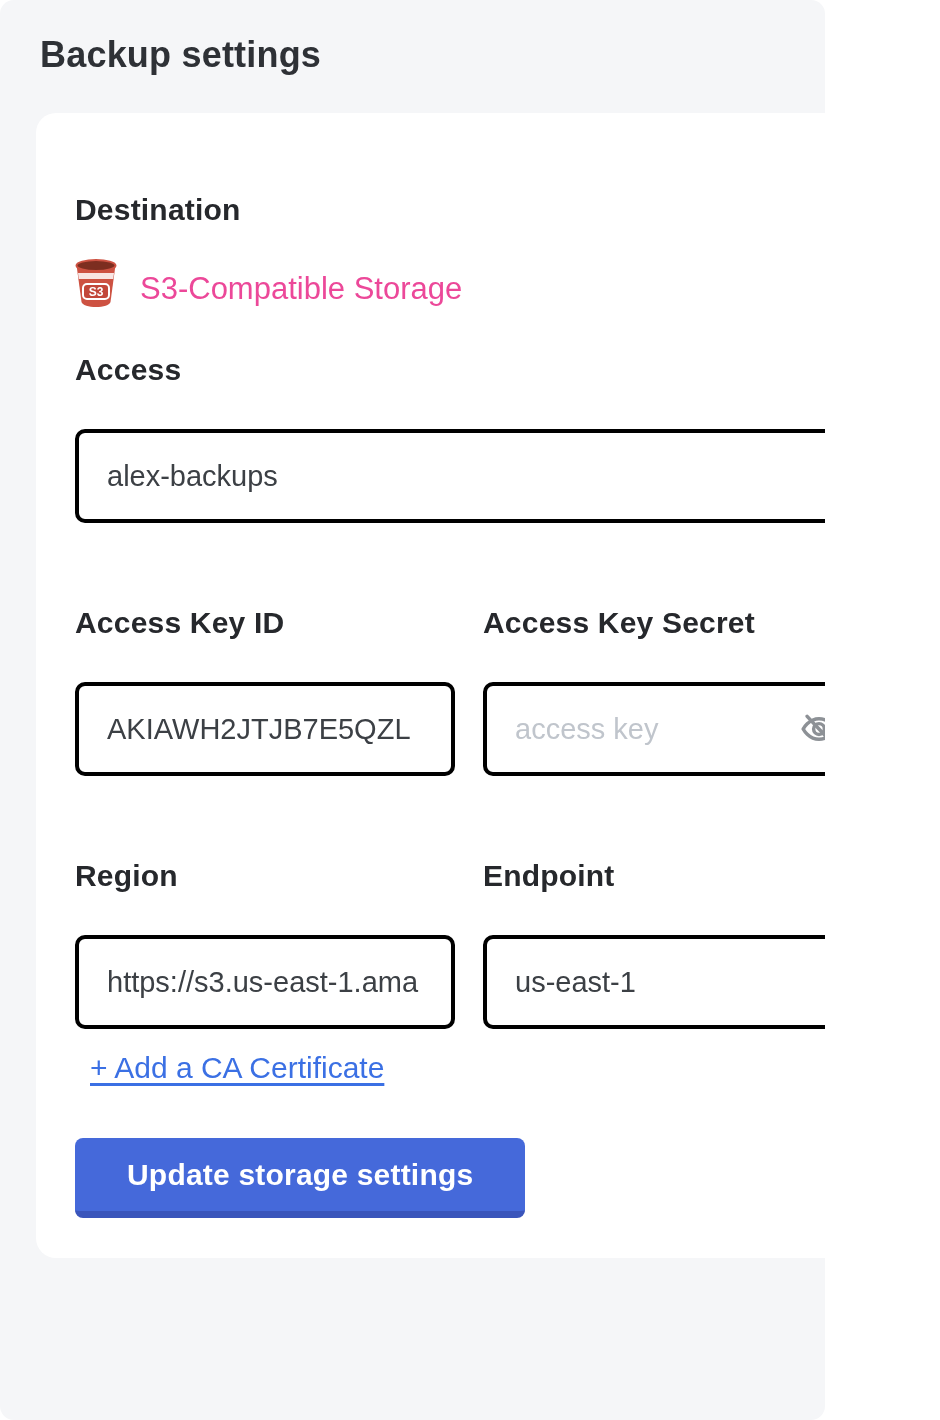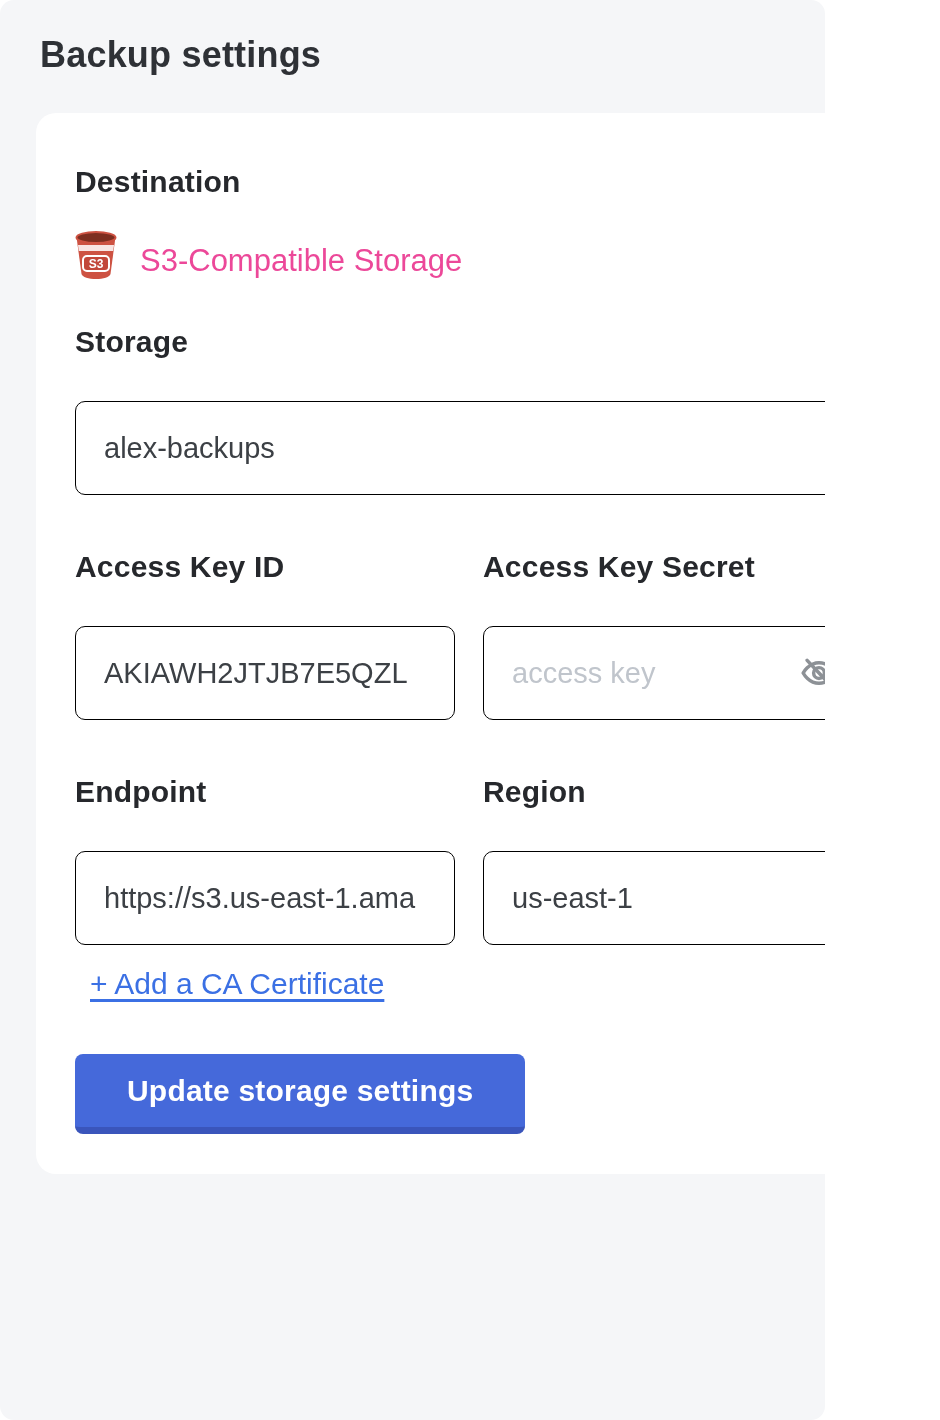--- a/index.html
+++ b/index.html
@@ -27,39 +27,40 @@
     width:867px;
     background:#ffffff;
     border-radius:20px;
     padding:52px 40px 40px 39px;
   }
   .section-label, .field-label {
     font-size:30px;
     font-weight:700;
     color:#26282c;
     letter-spacing:0.2px;
+    margin-top:28px;
   }
   .dest-row {
     display:flex;
     align-items:flex-end;
     gap:23px;
     margin:32px 0 46px 0;
   }
   .s3-icon { width:42px; height:48px; flex:0 0 auto; }
   .dest-text {
     font-size:31px;
     color:#ec4899;
   }
   .field { margin-bottom:0; }
   .field-label { display:block; margin-bottom:42px; }
   .text-input {
     display:block;
     width:100%;
     height:94px;
-    border:1px solid #000000;
+    border:4px solid #000000;
     border-radius:10px;
     background:#ffffff;
     font-family:"Liberation Sans","DejaVu Sans",sans-serif;
     font-size:29px;
     color:#3c4045;
     padding:4px 28px;
     outline:none;
   }
   .text-input::placeholder { color:#c0c5cc; opacity:1; }
   .gap-lg { margin-bottom:55px; }
@@ -124,21 +125,21 @@
           <path d="M3 14 L39 14 L38.2 20 L3.8 20 Z" fill="#ffffff" opacity="0.85"></path>
           <ellipse cx="21" cy="6.5" rx="19.5" ry="5.5" fill="#7d2e20" stroke="#cd5242" stroke-width="2"></ellipse>
           <rect x="8" y="25" width="26" height="15" rx="4" fill="#c2473a" stroke="#ffffff" stroke-width="2"></rect>
           <text x="21" y="37" text-anchor="middle" font-family="Liberation Sans, DejaVu Sans, sans-serif" font-size="12" font-weight="bold" fill="#ffffff">S3</text>
         </svg>
       </span>
       <span class="dest-text">S3-Compatible Storage</span>
     </div>
 
     <div class="field gap-lg">
-      <label class="field-label">Storage</label>
+      <label class="field-label">Access</label>
       <input class="text-input" type="text" value="alex-backups" style="">
     </div>
 
 
     <div class="two-col">
       <label class="field-label">Access Key ID</label>
       <label class="field-label">Access Key Secret</label>
     </div>
     <div class="two-col gap-lg">
       <input class="text-input" type="text" value="AKIAWH2JTJB7E5QZL" style="">
@@ -150,22 +151,22 @@
               <path d="M2 12s3.5-6.5 10-6.5S22 12 22 12s-3.5 6.5-10 6.5S2 12 2 12z"></path>
               <circle cx="12" cy="12" r="3.4"></circle>
               <line x1="4.5" y1="4" x2="19.5" y2="20"></line>
             </svg>
           </span>
         </button>
       </div>
     </div>
 
     <div class="two-col">
+      <label class="field-label">Region</label>
       <label class="field-label">Endpoint</label>
-      <label class="field-label">Region</label>
     </div>
     <div class="two-col">
       <input class="text-input" type="text" value="https://s3.us-east-1.ama" style="">
       <input class="text-input" type="text" value="us-east-1" style="">
     </div>
 
     <a class="ca-link">+ Add a CA Certificate</a>
 
     <div>
       <button class="submit-btn">Update storage settings</button>

